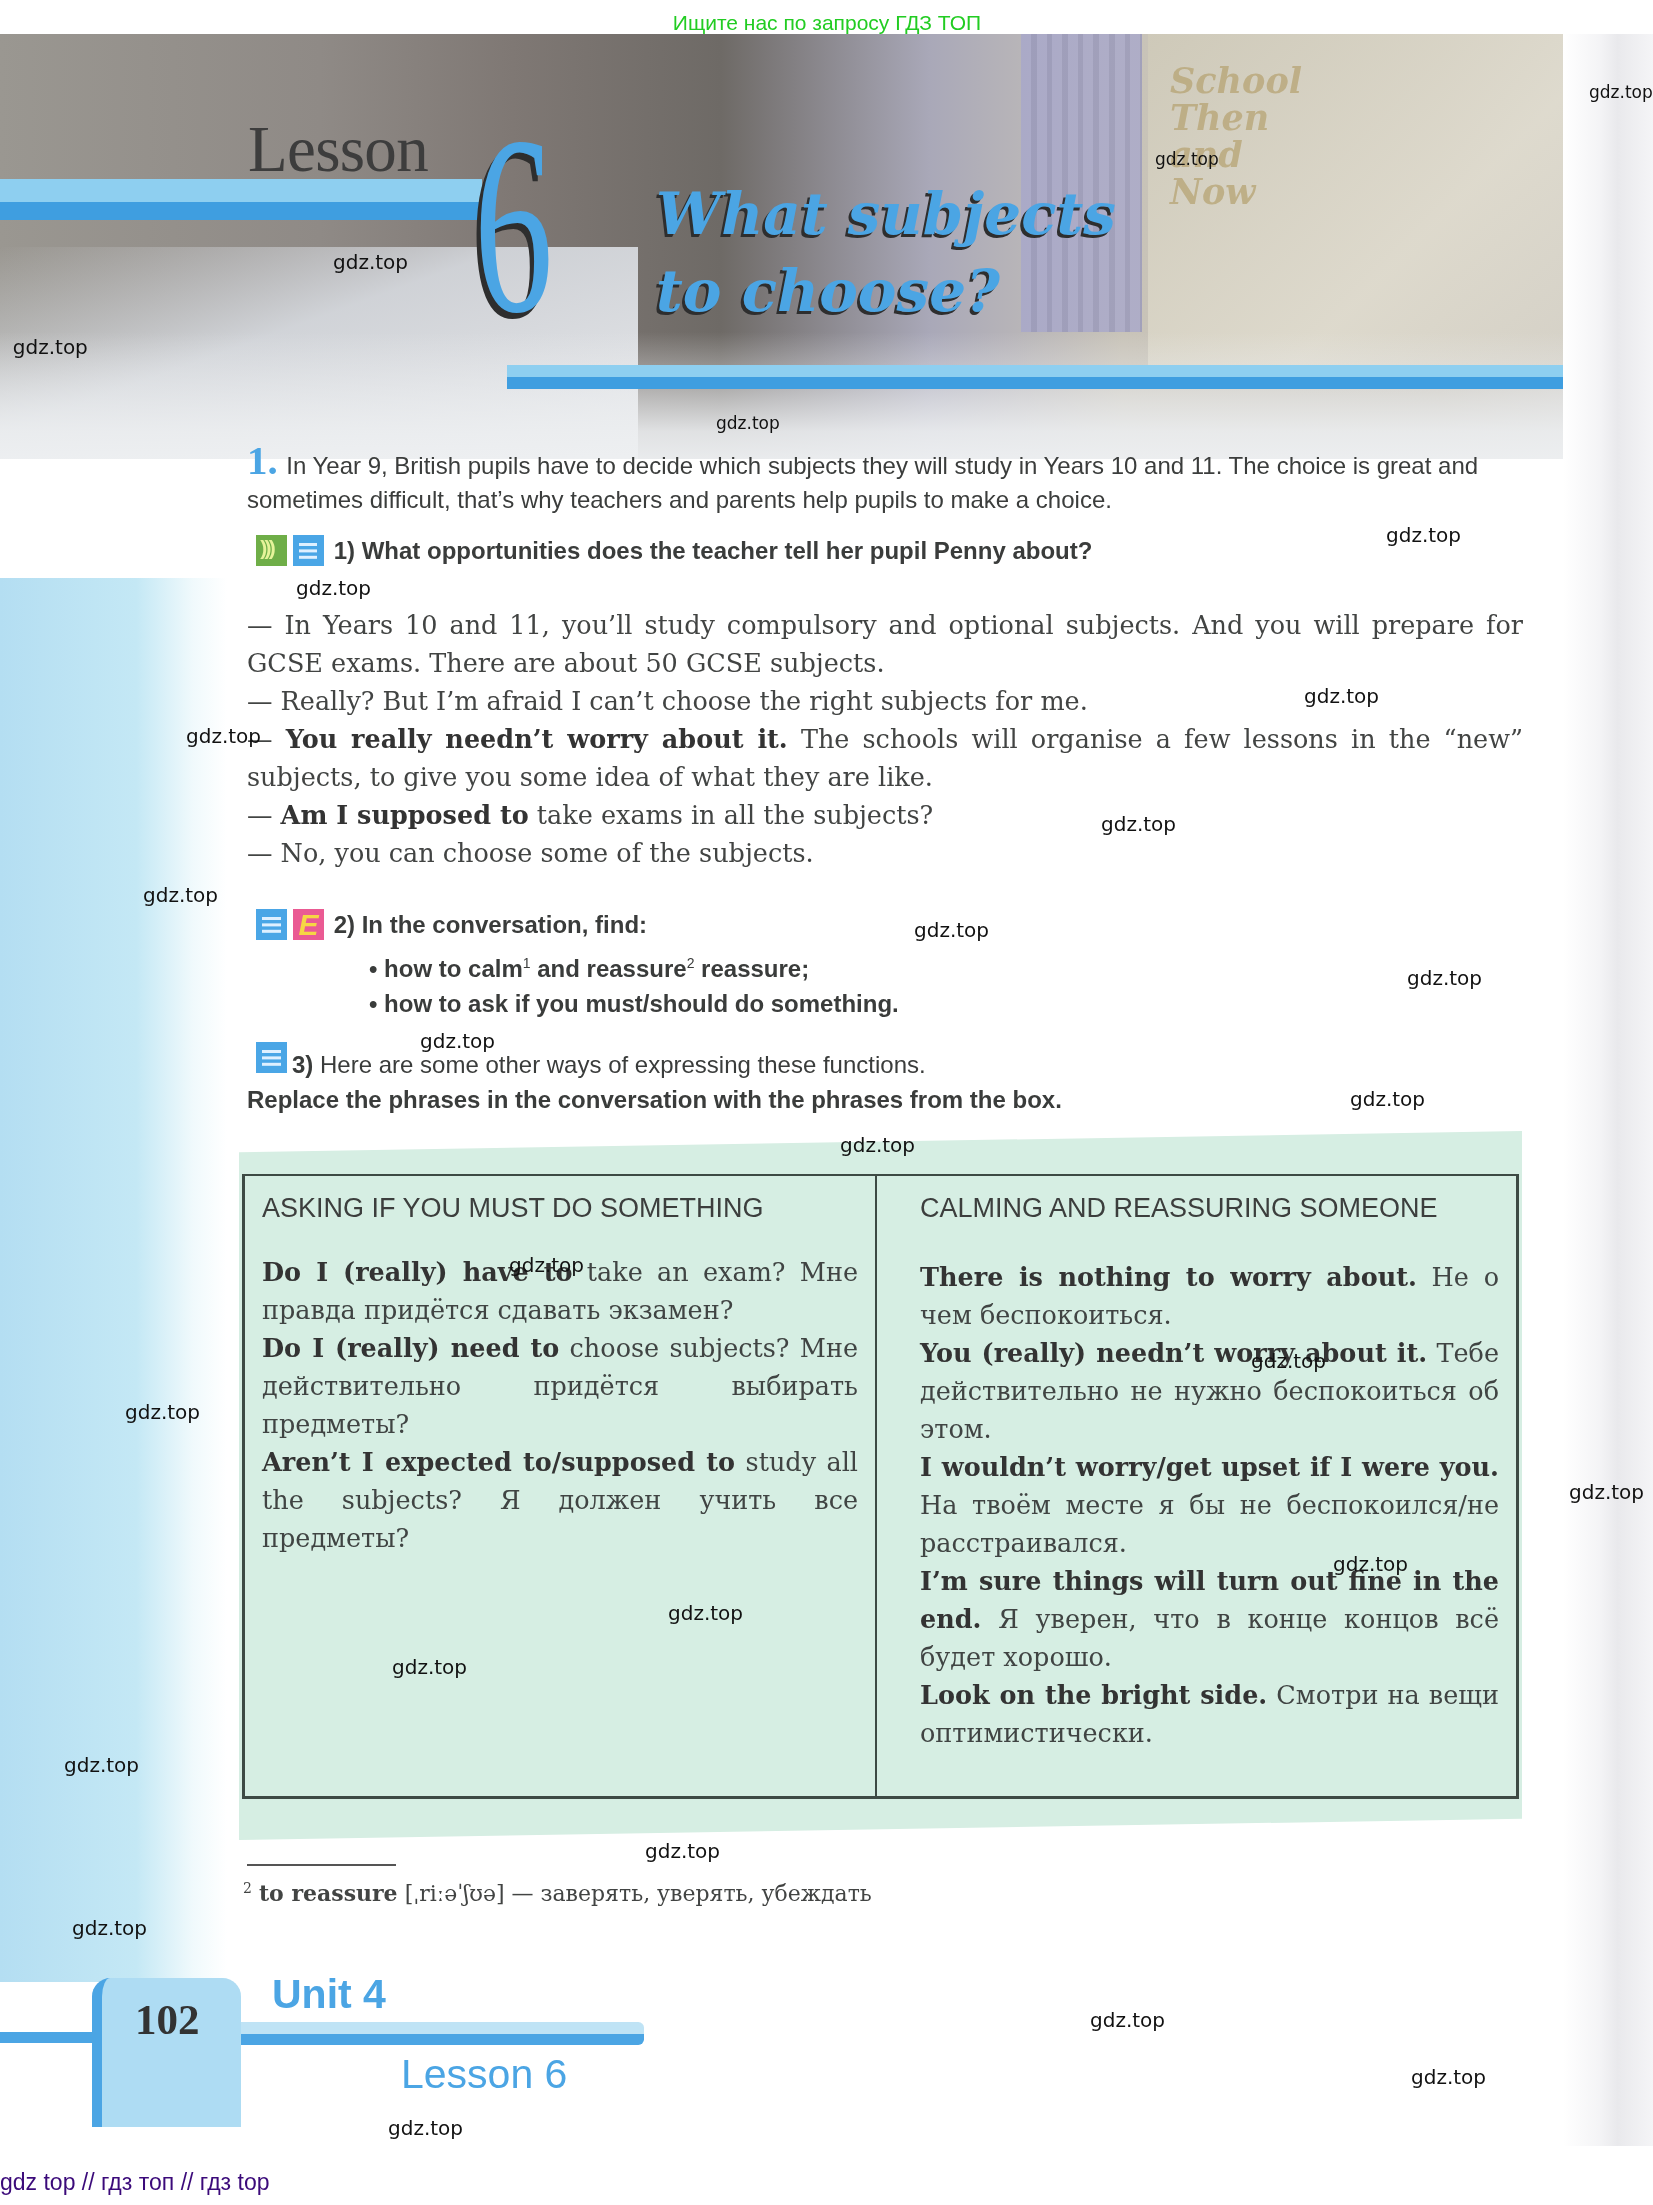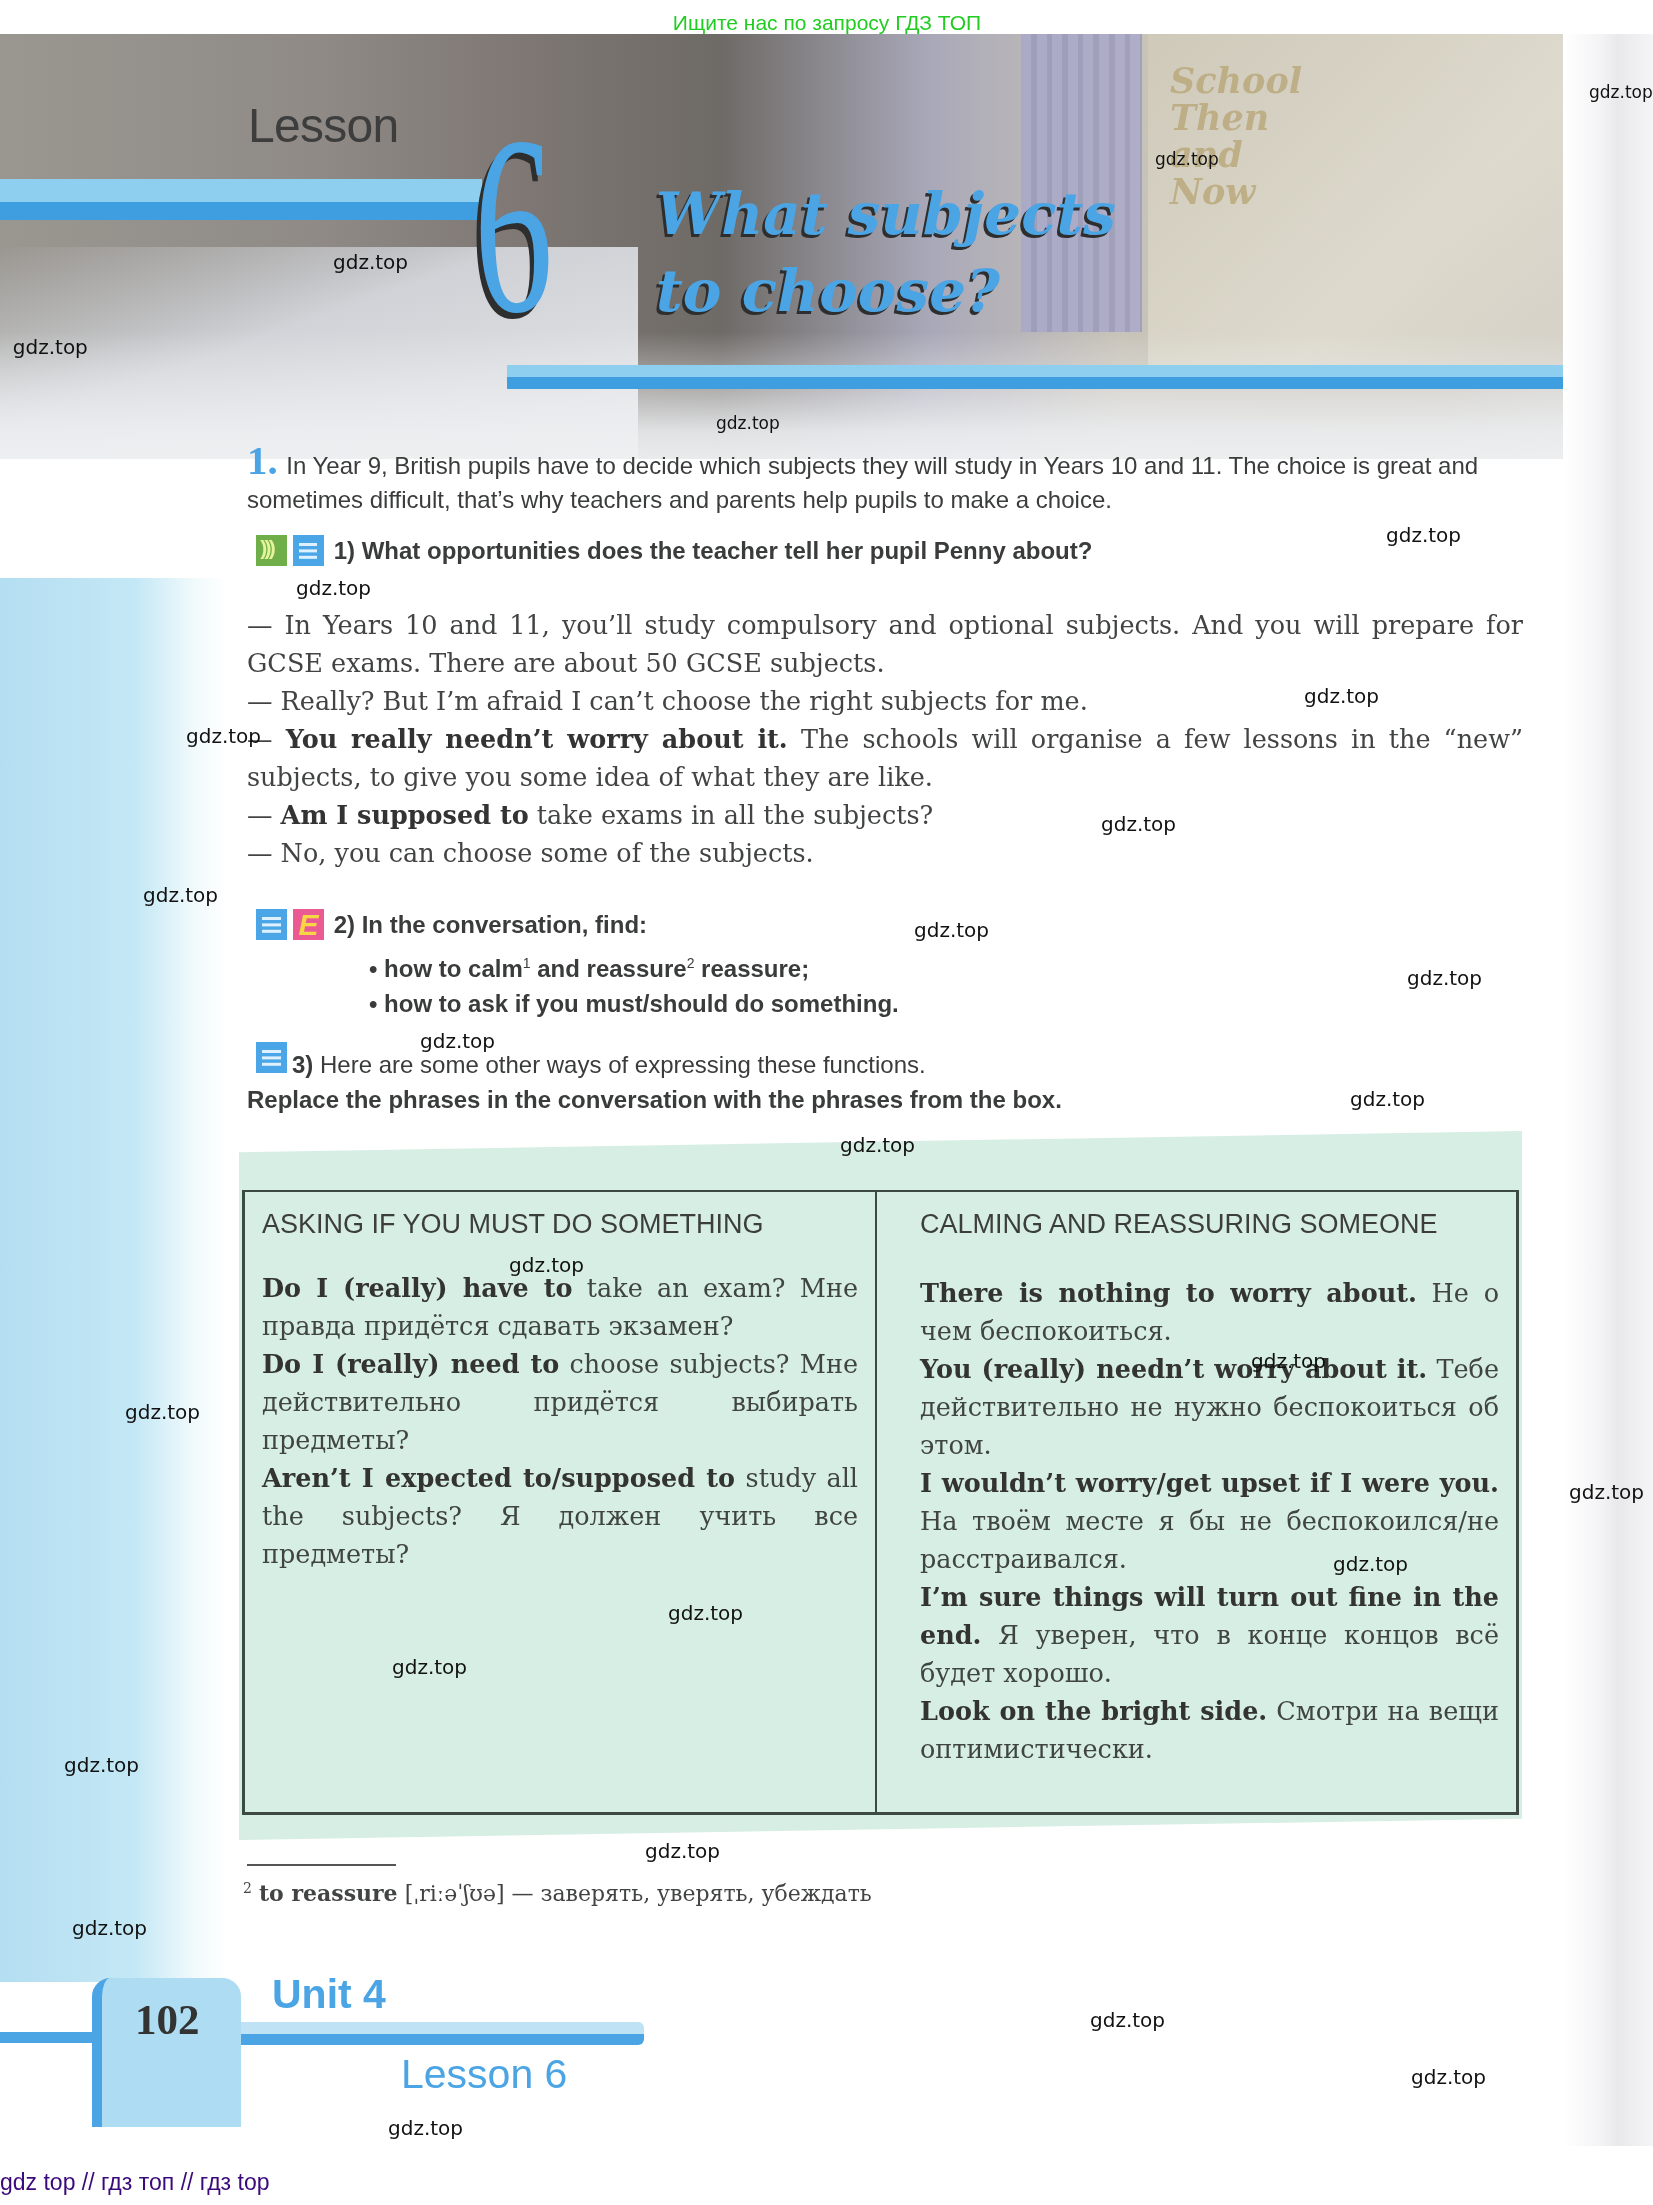--- a/index.html
+++ b/index.html
@@ -18,22 +18,22 @@
   .hero .curtain { position: absolute; left: 1021px; top: 0; width: 121px; height: 298px;
                    background: repeating-linear-gradient(90deg, #a6a6cc 0 10px, #9595bb 10px 15.6px); opacity: 0.75; }
   .hero .board { position: absolute; left: 1148px; top: 0; width: 454px; height: 340px;
                  background: linear-gradient(135deg, #cfcab9, #e0dccf 60%, #d4d0c6); opacity: 0.9; }
   .hero .board-title { position: absolute; left: 1170px; top: 28px; font-family: "DejaVu Serif", serif;
                        font-weight: bold; font-style: italic; font-size: 35px; line-height: 37px; color: #b9a779; opacity: 0.8; }
   .hero .band-left { position: absolute; left: 0; top: 145px; width: 482px; height: 41px;
                      background: linear-gradient(180deg, #8ecff0 0%, #8ecff0 55%, #3f9ee0 56%, #3f9ee0 100%); }
   .hero .band-bottom { position: absolute; left: 507px; top: 331px; width: 1095px; height: 24px;
                        background: linear-gradient(180deg, #8ecff0 0%, #8ecff0 48%, #3f9ee0 49%, #3f9ee0 100%); border-radius: 0 4.3px 4.3px 0; }
-  .hero .lesson-word { position: absolute; left: 248px; top: 64px; font-family: Liberation Sans, sans-serif;
-                       font-size: 48px; color: #3d3d3d; letter-spacing: -0.7px; }
+  .hero .lesson-word { position: absolute; left: 248px; top: 78px; font-family: Liberation Serif, serif;
+                       font-size: 65px; color: #3d3d3d; letter-spacing: -0.7px; }
   .hero .lesson-num { position: absolute; left: 474px; top: 64px; font-family: "Liberation Serif", serif;
                       font-size: 255px; line-height: 255px; color: #4ba5e4;
                       text-shadow: -7px 5.7px 0 #2e2e2e; transform: scaleX(0.62); transform-origin: left top; }
   .hero .title { position: absolute; left: 656px; top: 142px; font-family: "DejaVu Serif", serif;
                  font-weight: bold; font-style: italic; font-size: 58px; line-height: 77px; color: #4ba5e4;
                  text-shadow: -2.8px 2.8px 0 #2e2e2e; }
 
   .side-blue { position: absolute; left: 0; top: 578px; width: 227px; height: 1404px;
                background: linear-gradient(90deg, #b4def2 0%, #c4e8f5 60%, rgba(230,246,250,0.6) 85%, rgba(255,255,255,0) 100%); }
   .right-edge { position: absolute; left: 1563px; top: 34px; width: 91px; height: 2112px;
@@ -60,21 +60,21 @@
   .bullets div::before { content: "• "; }
   .bullets sup { font-size: 14px; font-weight: normal; }
 
   .task3-line { position: absolute; left: 292px; top: 1051px; font-size: 24px; color: #3a3c3b; }
   .task3-line b { font-weight: bold; }
   .task3-bold { position: absolute; left: 247px; top: 1086px; font-size: 24px; font-weight: bold; color: #3a3c3b; }
 
   .box-bg { position: absolute; left: 239px; top: 1131px; width: 1283px; height: 709px; background: #d6eee3;
             clip-path: polygon(0 3%, 100% 0, 100% 97%, 0 100%); }
   .box { position: absolute; left: 242px; top: 1174px; width: 1277px; height: 625px; border: 3.5px solid #3d4a44;
-         border-top-width: 2.8px; display: flex; margin-top: 16px; }
+         border-top-width: 2.8px; display: flex; }
   .col { padding: 14px 17px 0 17px; font-family: "DejaVu Serif", serif; font-size: 25.5px; line-height: 38px; color: #404443; text-align: justify; }
   .col.left { width: 632px; border-right: 2.8px solid #3d4a44; }
   .col.right { flex: 1; padding-left: 43px; }
   .col-head { font-family: "Liberation Sans", sans-serif; font-size: 27px; line-height: 37px; color: #3c3e3d; text-align: left; margin-bottom: 25.5px; }
   .col.right .col-head { margin-bottom: 31px; }
   .col b { color: #333; }
 
   .footnote-rule { position: absolute; left: 247px; top: 1864px; width: 149px; height: 2.1px; background: #555; }
   .footnotes { position: absolute; left: 243px; top: 1871px; font-family: "DejaVu Serif", serif; font-size: 22px; line-height: 34px; color: #424443; }
   .footnotes sup { font-size: 14px; }

